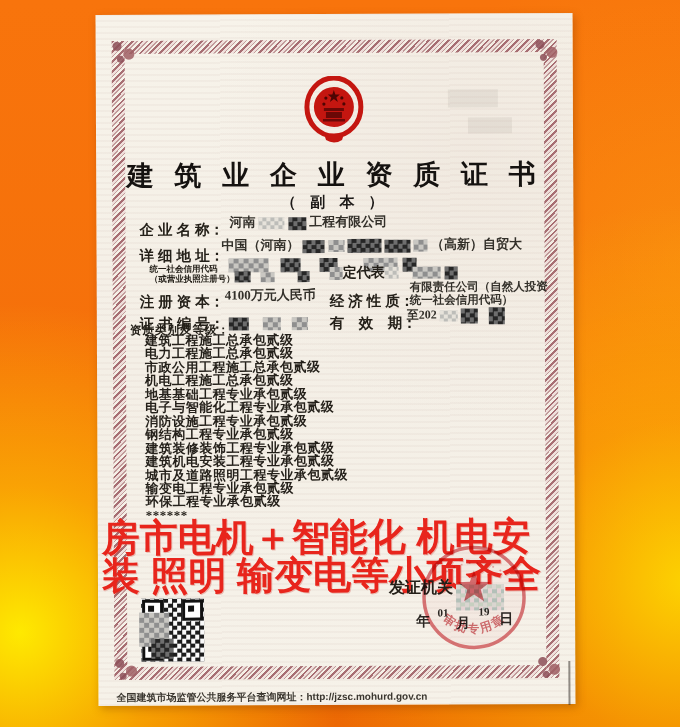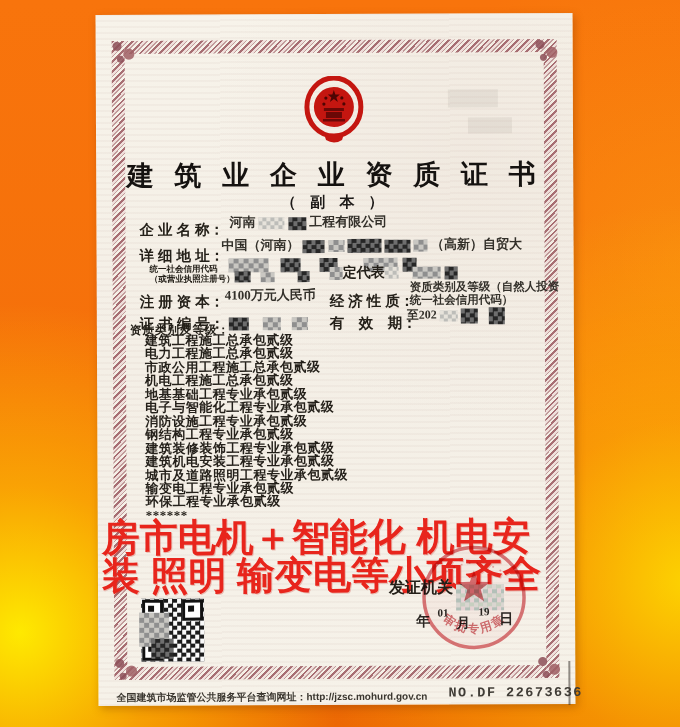--- a/index.html
+++ b/index.html
@@ -129,21 +129,21 @@
     <div class="abs lbl" style="left:233px;top:250px;font-size:14px;">
       <span class="px" style="width:13px;height:13px;"></span><span>定代表</span><span class="px light" style="width:14px;height:12px;"></span>
       <span class="px" style="width:28px;height:12px;margin-left:10px;"></span>
       <span class="px dark" style="width:13px;height:13px;"></span>
     </div>
 
     <div class="abs val" style="left:128px;top:272px;">4100万元人民币</div>
     <div class="abs lbl" style="left:43px;top:278px;">注 册 资 本：</div>
     <div class="abs lbl" style="left:233px;top:278px;">经 济 性 质：</div>
     <div class="abs val" style="left:313px;top:267px;font-size:11.5px;line-height:13px;">
-      <div>资质类别及等级（自然人投资</div>
+      <div>有限责任公司（自然人投资</div>
       <div>统一社会信用代码）</div>
     </div>
 
     <div class="abs lbl" style="left:43px;top:300px;">证 书 编 号：</div>
     <div class="abs" style="left:132px;top:300px;">
       <span class="px dark" style="width:20px;height:13px;"></span>
       <span class="px" style="width:18px;height:13px;margin-left:10px;"></span>
       <span class="px" style="width:16px;height:13px;margin-left:6px;"></span>
     </div>
     <div class="abs lbl" style="left:233px;top:300px;">有　效　期：</div>
@@ -206,16 +206,15 @@
       <text font-size="12" fill="#c73d45" opacity=".45" font-weight="bold">
         <textPath href="#arcTop" startOffset="50%" text-anchor="middle">· · · · · · · ·</textPath>
       </text>
       <text font-size="12" fill="#c73d45" opacity=".8" font-weight="bold" letter-spacing="2">
         <textPath href="#arcBot" startOffset="50%" text-anchor="middle">审批专用章</textPath>
       </text>
     </svg>
 
     <div class="abs edge-line"></div>
     <div class="abs footer-left">全国建筑市场监管公共服务平台查询网址：http://jzsc.mohurd.gov.cn</div>
-    <div class="abs footer-right">NO.DF 22673636</div>
 
   </div>
 </div>
 
 </body></html>

